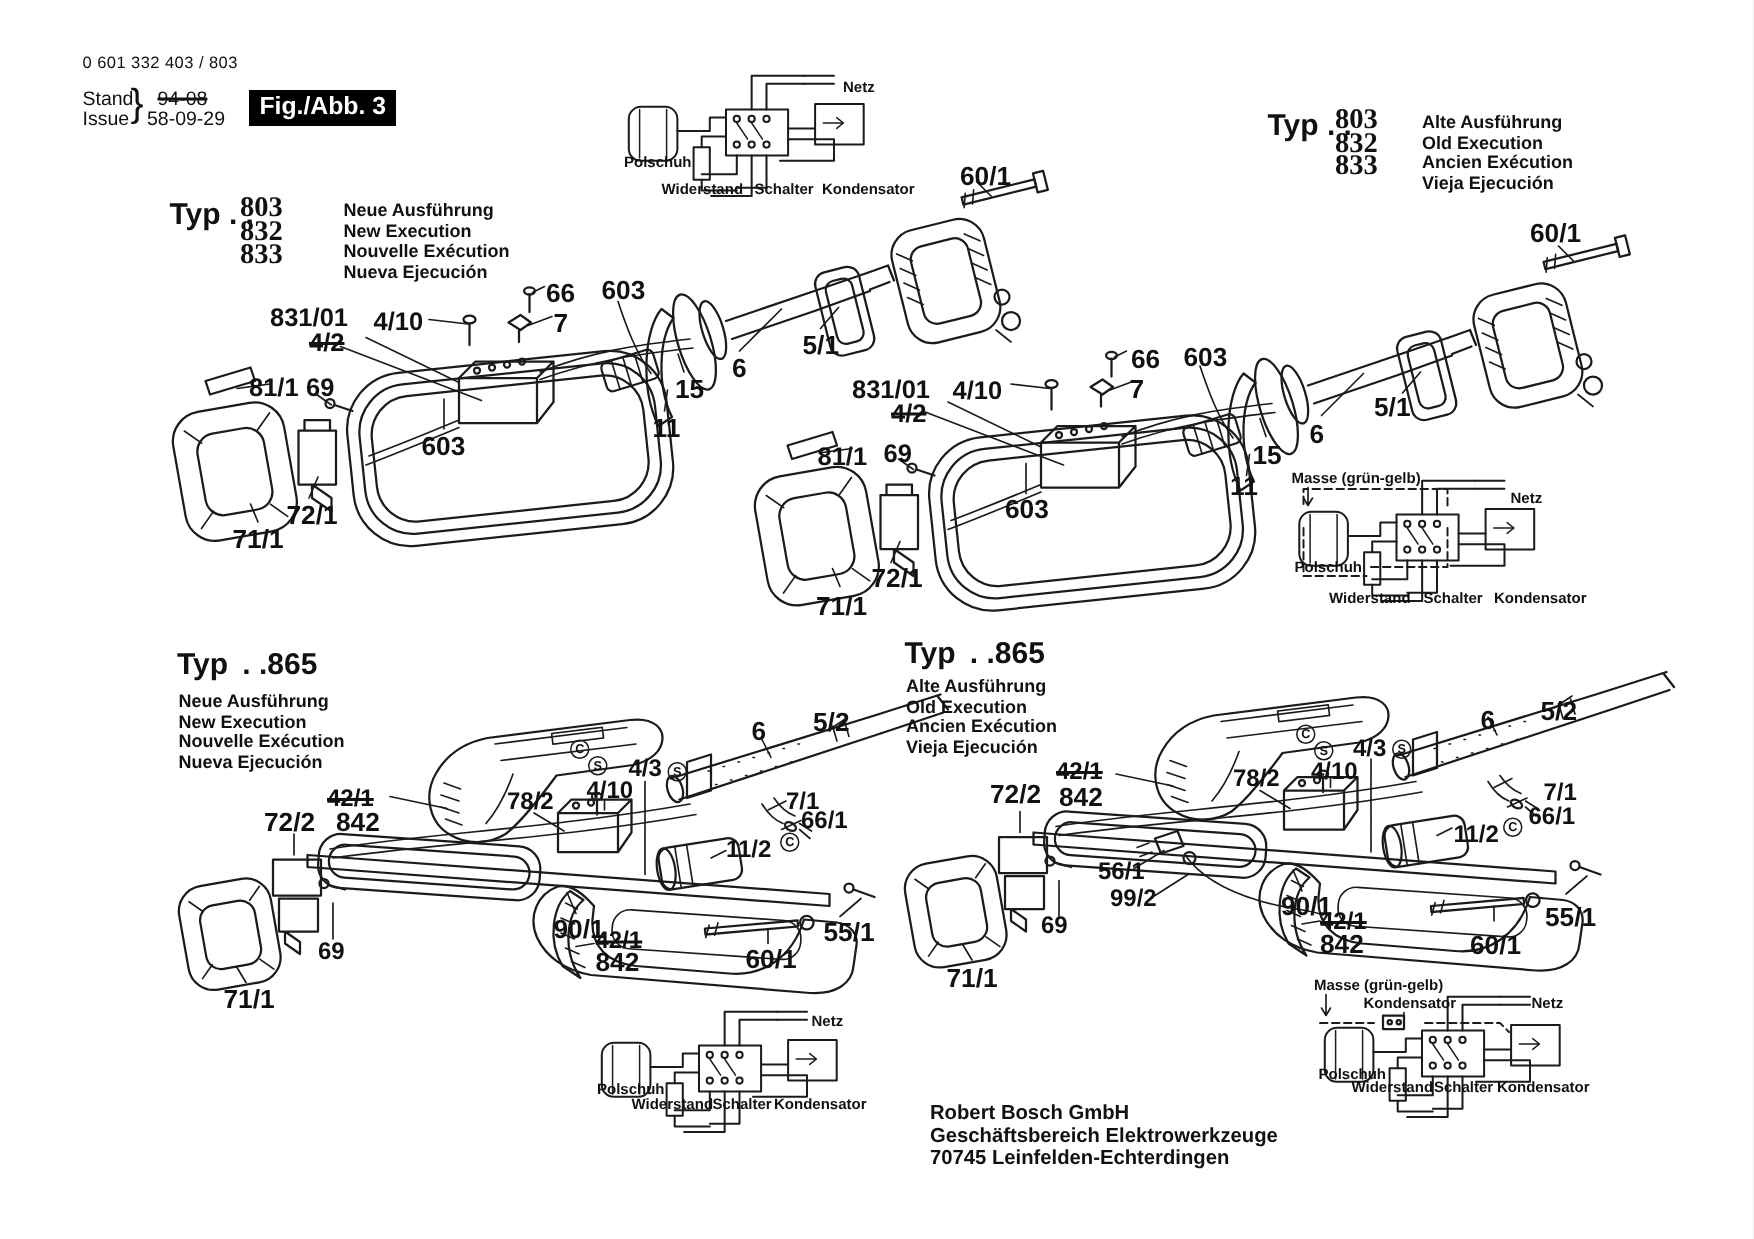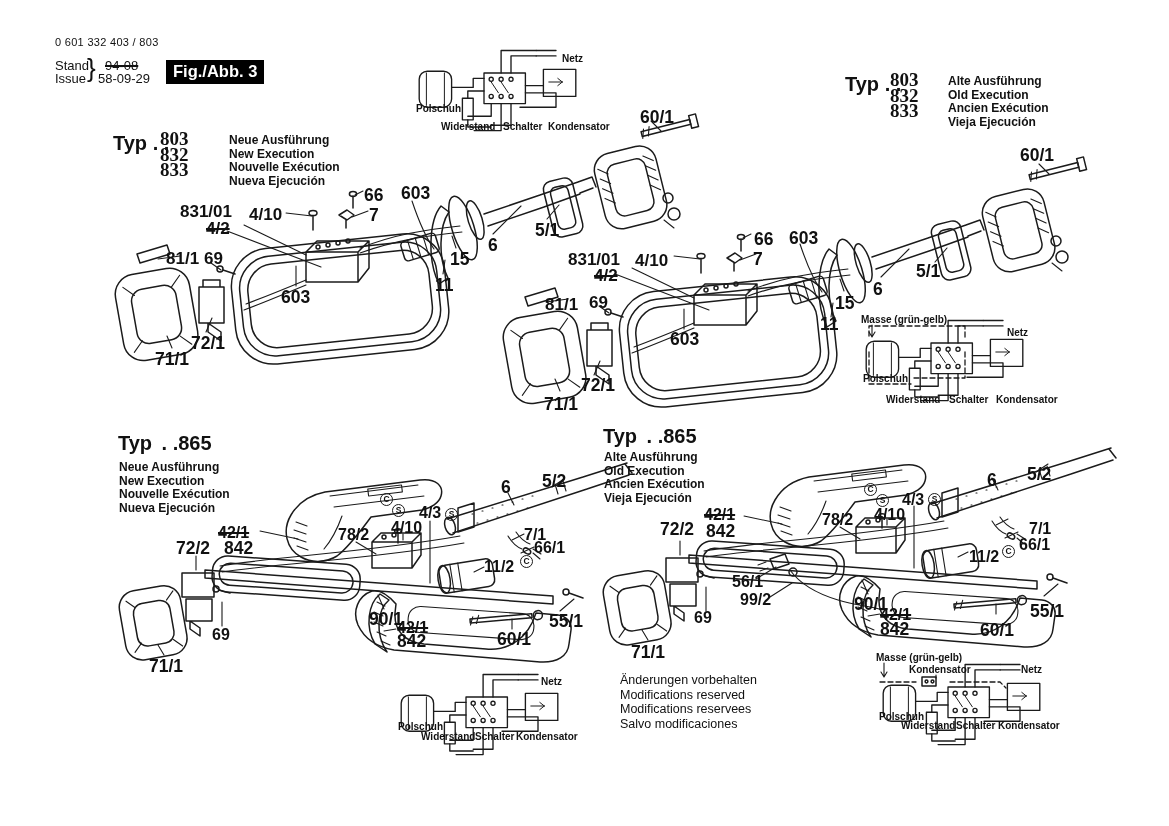--- a/index.html
+++ b/index.html
@@ -360,20 +360,19 @@
   <span class="schlbl" style="left:516px;top:731px">Kondensator</span>
 
   <span class="schlbl" style="left:876px;top:652px">Masse (grün-gelb)</span>
   <span class="schlbl" style="left:909px;top:664px">Kondensator</span>
   <span class="schlbl" style="left:1021px;top:664px">Netz</span>
   <span class="schlbl" style="left:879px;top:711px">Polschuh</span>
   <span class="schlbl" style="left:901px;top:720px">Widerstand</span>
   <span class="schlbl" style="left:956px;top:720px">Schalter</span>
   <span class="schlbl" style="left:998px;top:720px">Kondensator</span>
 
-  <div class="abs notes" style="left:620px;top:673px">
-    <div>Änderungen vorbehalten</div>
-    <div>Modifications reserved</div>
-    <div>Modifications reservees</div>
-    <div>Salvo modificaciones</div>
+  <div class="abs company" style="left:620px;top:734px">
+    <div>Robert Bosch GmbH</div>
+    <div>Geschäftsbereich Elektrowerkzeuge</div>
+    <div>70745 Leinfelden-Echterdingen</div>
   </div>
 
 </div>
 
 </body></html>

